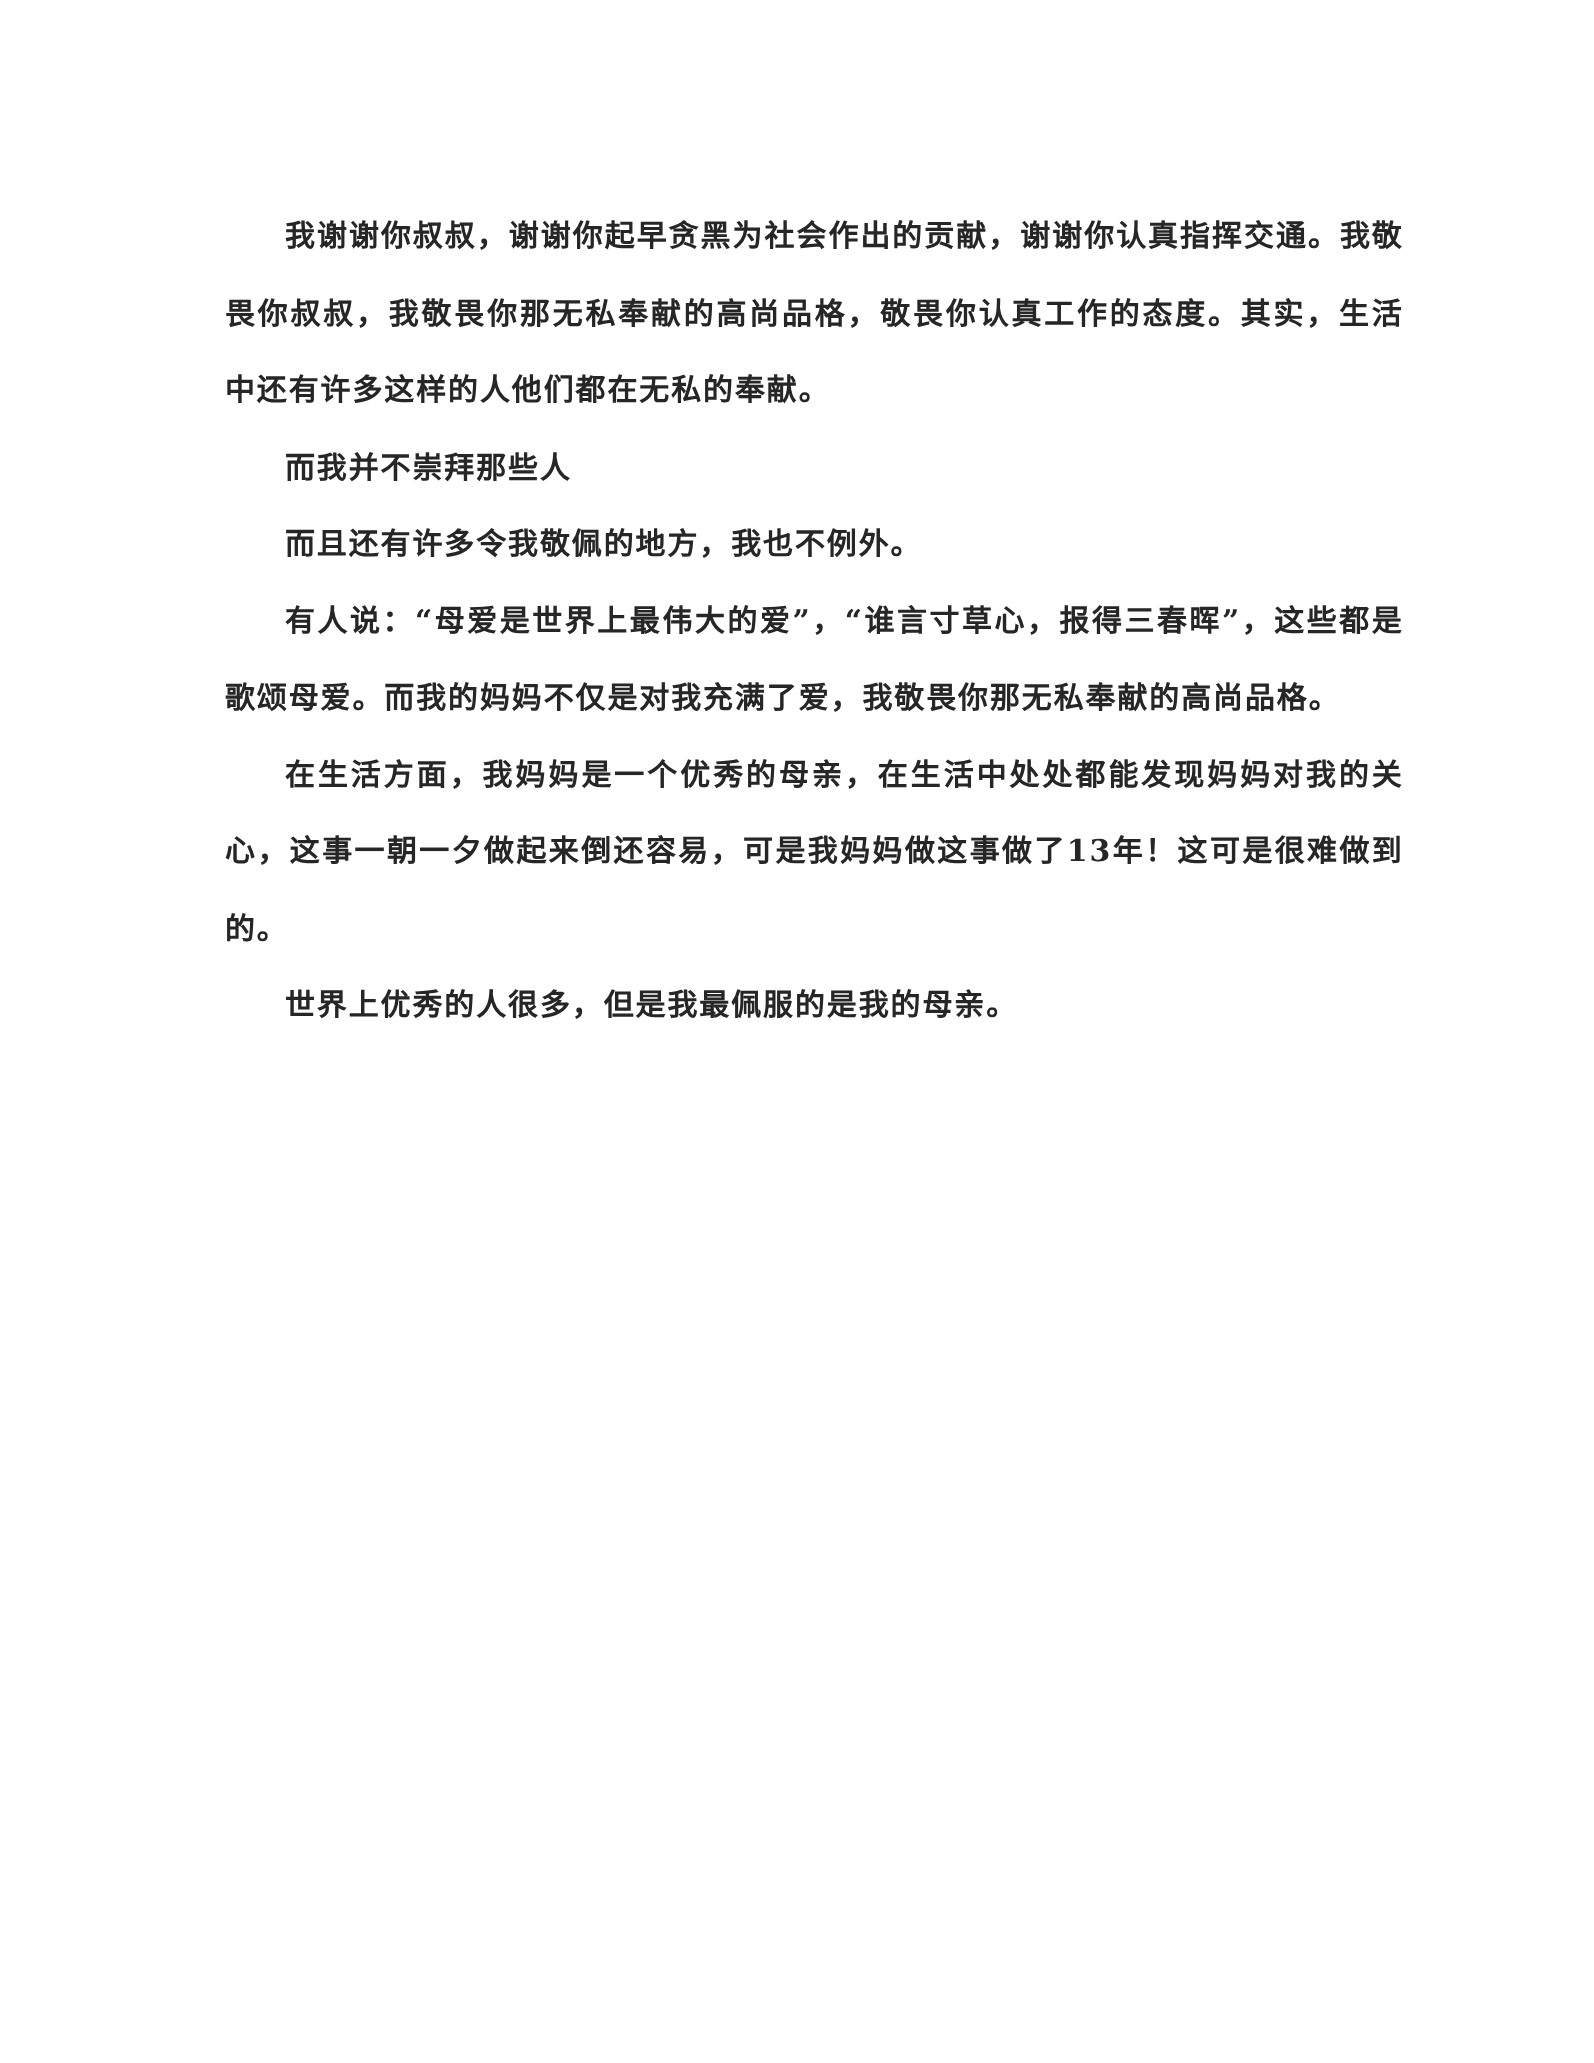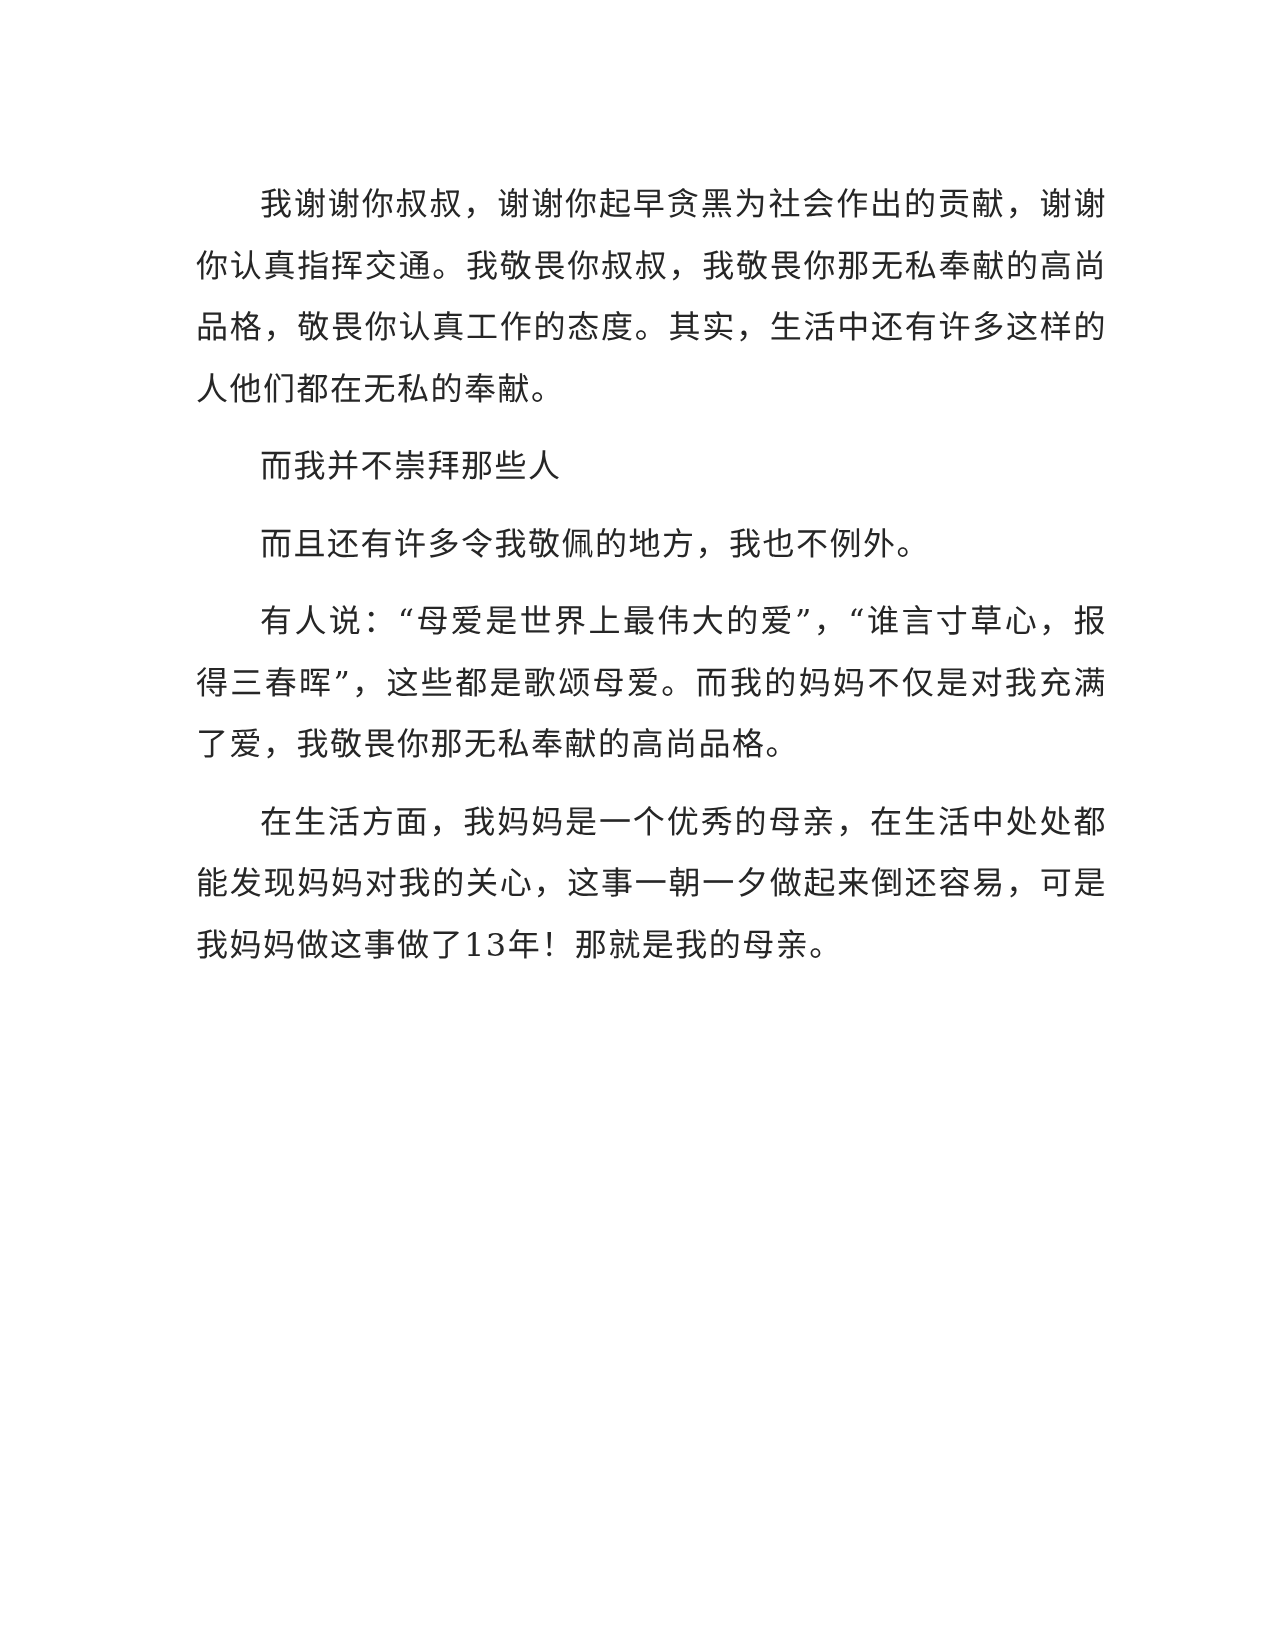--- a/index.html
+++ b/index.html
@@ -14,37 +14,38 @@
     margin: 0 auto;
     background: #ffffff;
     box-sizing: border-box;
     padding: 158px 152px 0 180px;
     overflow: hidden;
   }
   .doc-body {
     width: 100%;
   }
   .doc-body p {
-    margin: 16px;
+    margin: 0;
     padding: 0;
     font-family: "DejaVu Serif", "Liberation Serif", serif;
-    font-weight: 400;
-    font-size: 32px;
+    font-weight: 700;
+    font-size: 24px;
     line-height: 61.5px;
     letter-spacing: 1.5px;
     color: #262626;
     text-indent: 2em;
     text-align: justify;
     word-break: break-all;
   }
 </style>
 </head>
 <body>
 
 <div class="page">
   <div class="doc-body">
     <p>我谢谢你叔叔，谢谢你起早贪黑为社会作出的贡献，谢谢你认真指挥交通。我敬畏你叔叔，我敬畏你那无私奉献的高尚品格，敬畏你认真工作的态度。其实，生活中还有许多这样的人他们都在无私的奉献。</p>
     <p>而我并不崇拜那些人</p>
     <p>而且还有许多令我敬佩的地方，我也不例外。</p>
     <p>有人说：“母爱是世界上最伟大的爱”，“谁言寸草心，报得三春晖”，这些都是歌颂母爱。而我的妈妈不仅是对我充满了爱，我敬畏你那无私奉献的高尚品格。</p>
-    <p>在生活方面，我妈妈是一个优秀的母亲，在生活中处处都能发现妈妈对我的关心，这事一朝一夕做起来倒还容易，可是我妈妈做这事做了13年！那就是我的母亲。</p>
+    <p>在生活方面，我妈妈是一个优秀的母亲，在生活中处处都能发现妈妈对我的关心，这事一朝一夕做起来倒还容易，可是我妈妈做这事做了13年！这可是很难做到的。</p>
+    <p>世界上优秀的人很多，但是我最佩服的是我的母亲。</p>
   </div>
 </div>
 
 </body></html>

